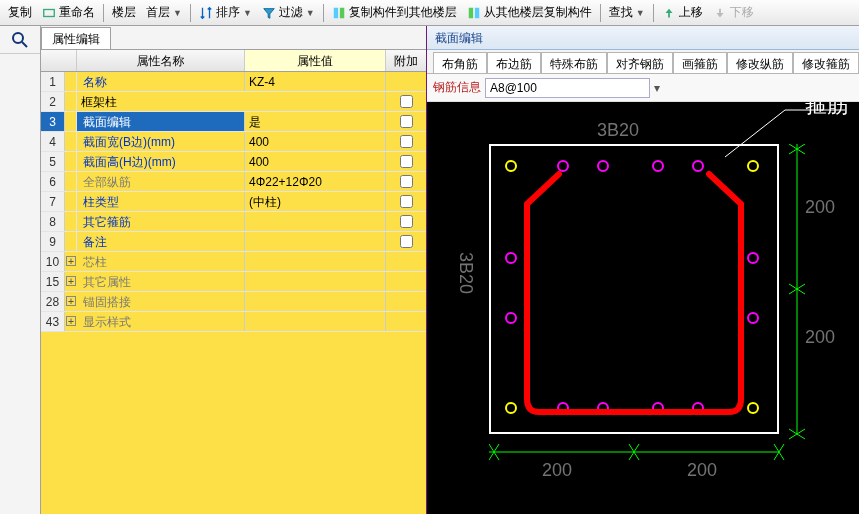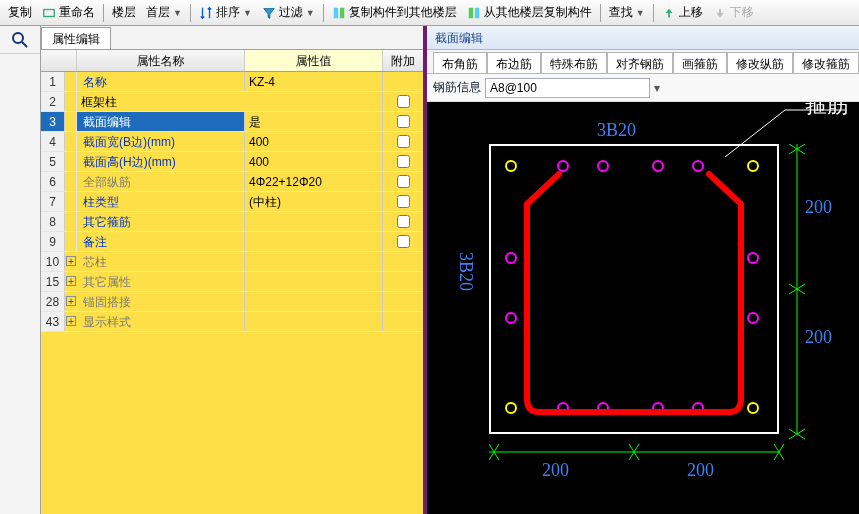--- a/index.html
+++ b/index.html
@@ -5,21 +5,21 @@
 *{box-sizing:border-box;margin:0;padding:0;font-family:"Microsoft YaHei","SimSun",sans-serif;font-size:12px}
 body{background:#fff;overflow:hidden}
 .toolbar{height:26px;background:linear-gradient(#fdfdfd,#e8e8e8);border-bottom:1px solid #a0a0a0;display:flex;align-items:center;padding:0 4px;gap:2px}
 .tb-item{display:inline-flex;align-items:center;gap:3px;padding:2px 4px;cursor:pointer;white-space:nowrap}
 .tb-sep{width:1px;height:18px;background:#a0a0a0;margin:0 2px}
 .tb-drop{font-size:9px;color:#555}
 .tb-ico{width:14px;height:14px;display:inline-block}
 .main{display:flex;height:calc(100vh - 26px)}
 .leftcol{width:44px;border-right:1px solid #a0a0a0;background:#f4f4f4;display:flex;flex-direction:column}
 .search-ico{width:40px;height:28px;border-bottom:1px solid #ccc;display:flex;align-items:center;justify-content:center;cursor:pointer}
-.midcol{width:420px;border-right:4px solid #701a75;display:flex;flex-direction:column}
+.midcol{width:420px;border-right:1px solid #701a75;display:flex;flex-direction:column}
 .tab-row{display:flex;border-bottom:1px solid #a0a0a0;background:#f4f4f4;height:24px}
 .tab{padding:3px 10px;border:1px solid #a0a0a0;border-bottom:none;background:#fff;margin-top:1px;cursor:pointer}
 .prop-grid{flex:1;overflow:auto;background:#fde047}
 .prop-head{display:flex;background:linear-gradient(#f8f8f8,#e4e4e4);border-bottom:1px solid #a0a0a0;height:22px}
 .prop-head .c1{width:36px;border-right:1px solid #ccc}
 .prop-head .c2{flex:0 0 168px;border-right:1px solid #ccc;text-align:center;line-height:22px}
 .prop-head .c3{flex:1;border-right:1px solid #ccc;text-align:center;line-height:22px;background:#ffffd0}
 .prop-head .c4{flex:0 0 40px;text-align:center;line-height:22px}
 .prop-row{display:flex;height:20px;border-bottom:1px solid #e4e4e4}
 .prop-row .rn{width:24px;text-align:center;background:#f0f0f0;border-right:1px solid #ccc;line-height:20px;color:#333}
@@ -30,26 +30,26 @@
 .prop-row.sel .rn{background:#1e6bbd;color:#fff}
 .prop-row.sel .pn{background:#1e6bbd;color:#fff}
 .blue-text{color:#0033cc}
 .gray-text{color:#7a7a7a}
 input[type=checkbox]{width:13px;height:13px}
 .rightcol{flex:1;display:flex;flex-direction:column;background:#fff}
 .panel-title{height:24px;background:linear-gradient(#eef3fa,#dbe7f4);border-bottom:1px solid #9db9d8;padding-left:8px;line-height:24px;color:#15428b}
 .sub-tabs{height:24px;display:flex;border-bottom:1px solid #b6b6b6;background:#f4f4f4;padding-left:6px;gap:0px}
 .sub-tab{padding:3px 8px;border:1px solid #b6b6b6;border-bottom:none;background:#fff;margin-top:2px;cursor:pointer;white-space:nowrap}
 .field-row{height:28px;display:flex;align-items:center;padding:0 6px;gap:4px;border-bottom:1px solid #ddd;background:#f8f8f8}
-.field-row label{color:#0f172a}
+.field-row label{color:#b91c1c}
 .field-row input{flex:0 0 130px;height:20px;border:1px solid #aac;padding:0 4px}
 .canvas-wrap{flex:1;background:#000;position:relative;overflow:hidden}
 .canvas-area{position:absolute;inset:0}
 .section-box{position:absolute;left:62px;top:42px;width:290px;height:290px;border:2px solid #fff}
-.dim-text{position:absolute;color:#3b82f6;font-size:18px;font-family:Liberation Serif, serif}
+.dim-text{position:absolute;color:#737373;font-size:18px;font-family:Liberation Sans, sans-serif}
 .rebar{position:absolute;width:12px;height:12px;border:2px solid;border-radius:50%}
 .rebar.mag{border-color:#ff00ff}
 .rebar.yel{border-color:#ffff00}
 .vtext{writing-mode:vertical-rl;text-orientation:mixed}
 </style>
 </head>
 <body>
 
 <div class="toolbar">
   <span class="tb-item">

